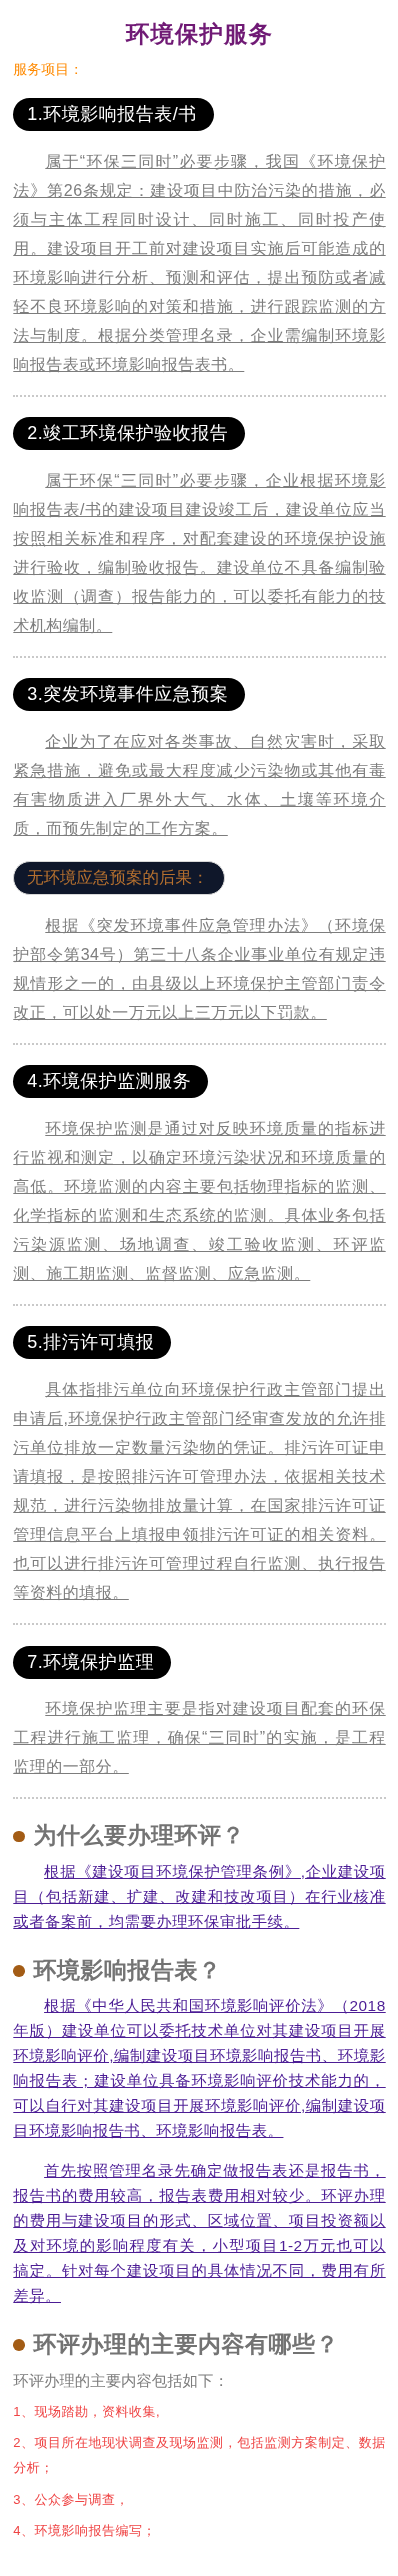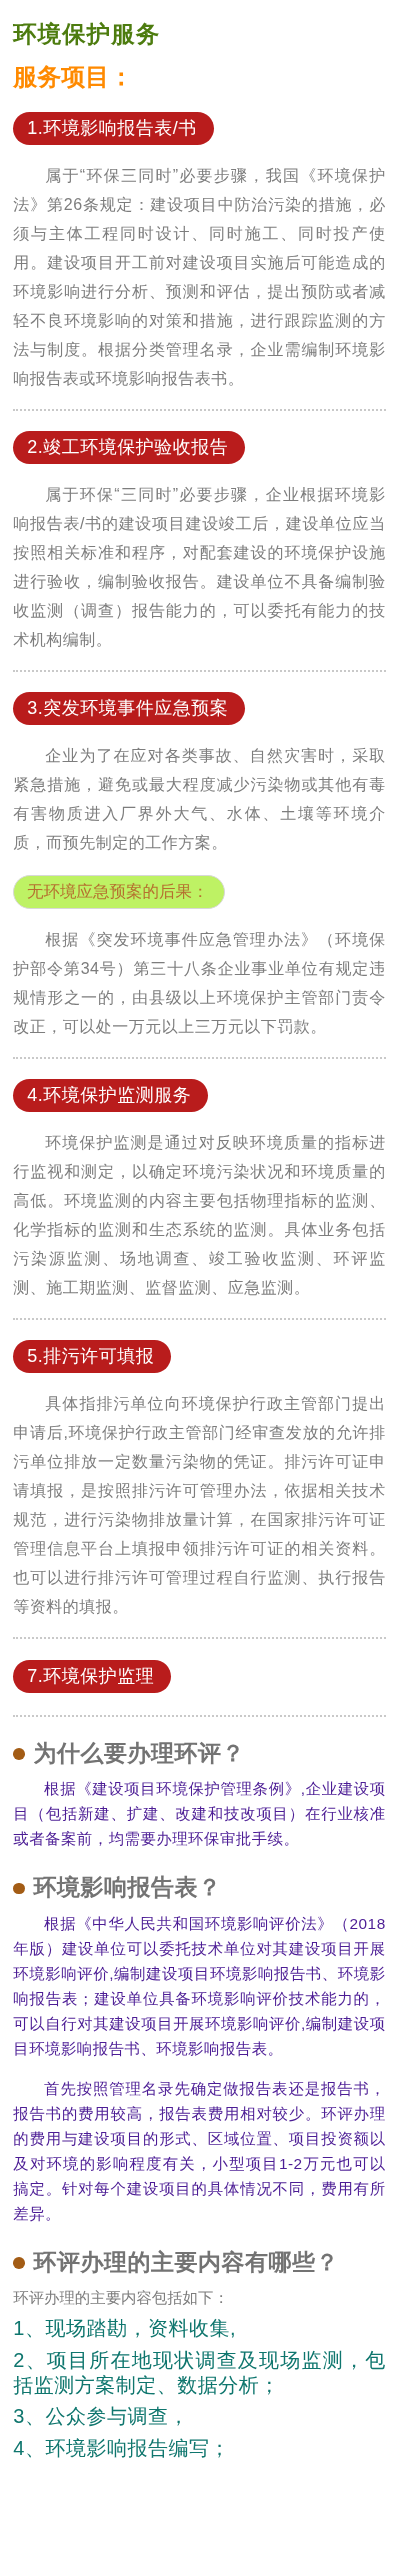--- a/index.html
+++ b/index.html
@@ -13,65 +13,66 @@
     width: 399px;
     min-height: 2576px;
     margin: 0 auto;
     background: #ffffff;
     box-sizing: border-box;
     padding: 17px 13.3px 32px 13.3px;
   }
   .page-title {
     font-size: 23.4px;
     font-weight: bold;
-    color: #4d7c0f;
+    color: #701a75;
     letter-spacing: 1.1px;
     margin: 1.1px 0 10.6px 0;
+    text-align: center;
   }
   .page-subtitle {
-    font-size: 24px;
-    font-weight: bold;
+    font-size: 14px;
+    font-weight: normal;
     color: #ff8a00;
     margin: 0 0 11.7px 0;
   }
   .pill {
     display: inline-block;
-    background: #b91c1c;
+    background: #000000;
     color: #ffffff;
     font-size: 18px;
     line-height: 1;
     padding: 7px 17px 8px 14px;
     border-radius: 18px;
     margin: 7.4px 0 6.4px 0;
     letter-spacing: 0.5px;
   }
   .para {
     font-size: 16px;
     line-height: 29px;
     color: #7d7d7d;
     text-align: justify;
     margin: 9.6px 0 14px 0;
     letter-spacing: 0.5px;
   }
-  .indent { text-indent: 2em; }
+  .indent { text-indent: 2em; text-decoration: underline; }
   hr.dotted {
     border: none;
     border-top: 2.1px dotted #c9c9c9;
     margin: 16px 0 12.8px 0;
     height: 0;
   }
   .callout {
     display: inline-block;
     border: 1.1px solid #d8d8d8;
     border-radius: 21px;
     padding: 4.3px 15px 5.3px 12.8px;
     color: #b5702f;
     font-size: 16.5px;
     margin: 4.3px 0 6.4px 0;
-    background: #bef264;
+    background: #0f172a;
   }
   .faq-q {
     font-size: 23px;
     font-weight: bold;
     color: #737373;
     margin: 21px 0 6.4px 0;
     letter-spacing: 0.5px;
   }
   .bullet-dot {
     display: inline-block;
@@ -90,23 +91,23 @@
     margin: 7.4px 0 15px 0;
     letter-spacing: 0.5px;
   }
   .qa-intro {
     font-size: 15.4px;
     line-height: 25px;
     color: #7d7d7d;
     margin: 7.4px 0 3.2px 0;
   }
   .qa-item {
-    font-size: 20px;
+    font-size: 13px;
     line-height: 25px;
-    color: #0f766e;
+    color: #ef4444;
     text-align: justify;
     margin: 6.4px 0;
     letter-spacing: 0.5px;
   }
 </style>
 </head>
 <body>
 
 <div class="page">
 
@@ -140,20 +141,21 @@
   </section>
 
   <section>
     <div class="pill">5.排污许可填报</div>
     <p class="para indent">具体指排污单位向环境保护行政主管部门提出申请后,环境保护行政主管部门经审查发放的允许排污单位排放一定数量污染物的凭证。排污许可证申请填报，是按照排污许可管理办法，依据相关技术规范，进行污染物排放量计算，在国家排污许可证管理信息平台上填报申领排污许可证的相关资料。也可以进行排污许可管理过程自行监测、执行报告等资料的填报。</p>
     <hr class="dotted">
   </section>
 
   <section>
     <div class="pill">7.环境保护监理</div>
+    <p class="para indent">环境保护监理主要是指对建设项目配套的环保工程进行施工监理，确保“三同时”的实施，是工程监理的一部分。</p>
     <hr class="dotted">
   </section>
 
   <section>
 
     <div class="faq-q"><span class="bullet-dot"></span><span>为什么要办理环评？</span></div>
     <p class="qa indent">根据《建设项目环境保护管理条例》,企业建设项目（包括新建、扩建、改建和技改项目）在行业核准或者备案前，均需要办理环保审批手续。</p>
 
     <div class="faq-q"><span class="bullet-dot"></span><span>环境影响报告表？</span></div>
     <p class="qa indent">根据《中华人民共和国环境影响评价法》（2018年版）建设单位可以委托技术单位对其建设项目开展环境影响评价,编制建设项目环境影响报告书、环境影响报告表；建设单位具备环境影响评价技术能力的，可以自行对其建设项目开展环境影响评价,编制建设项目环境影响报告书、环境影响报告表。</p>

